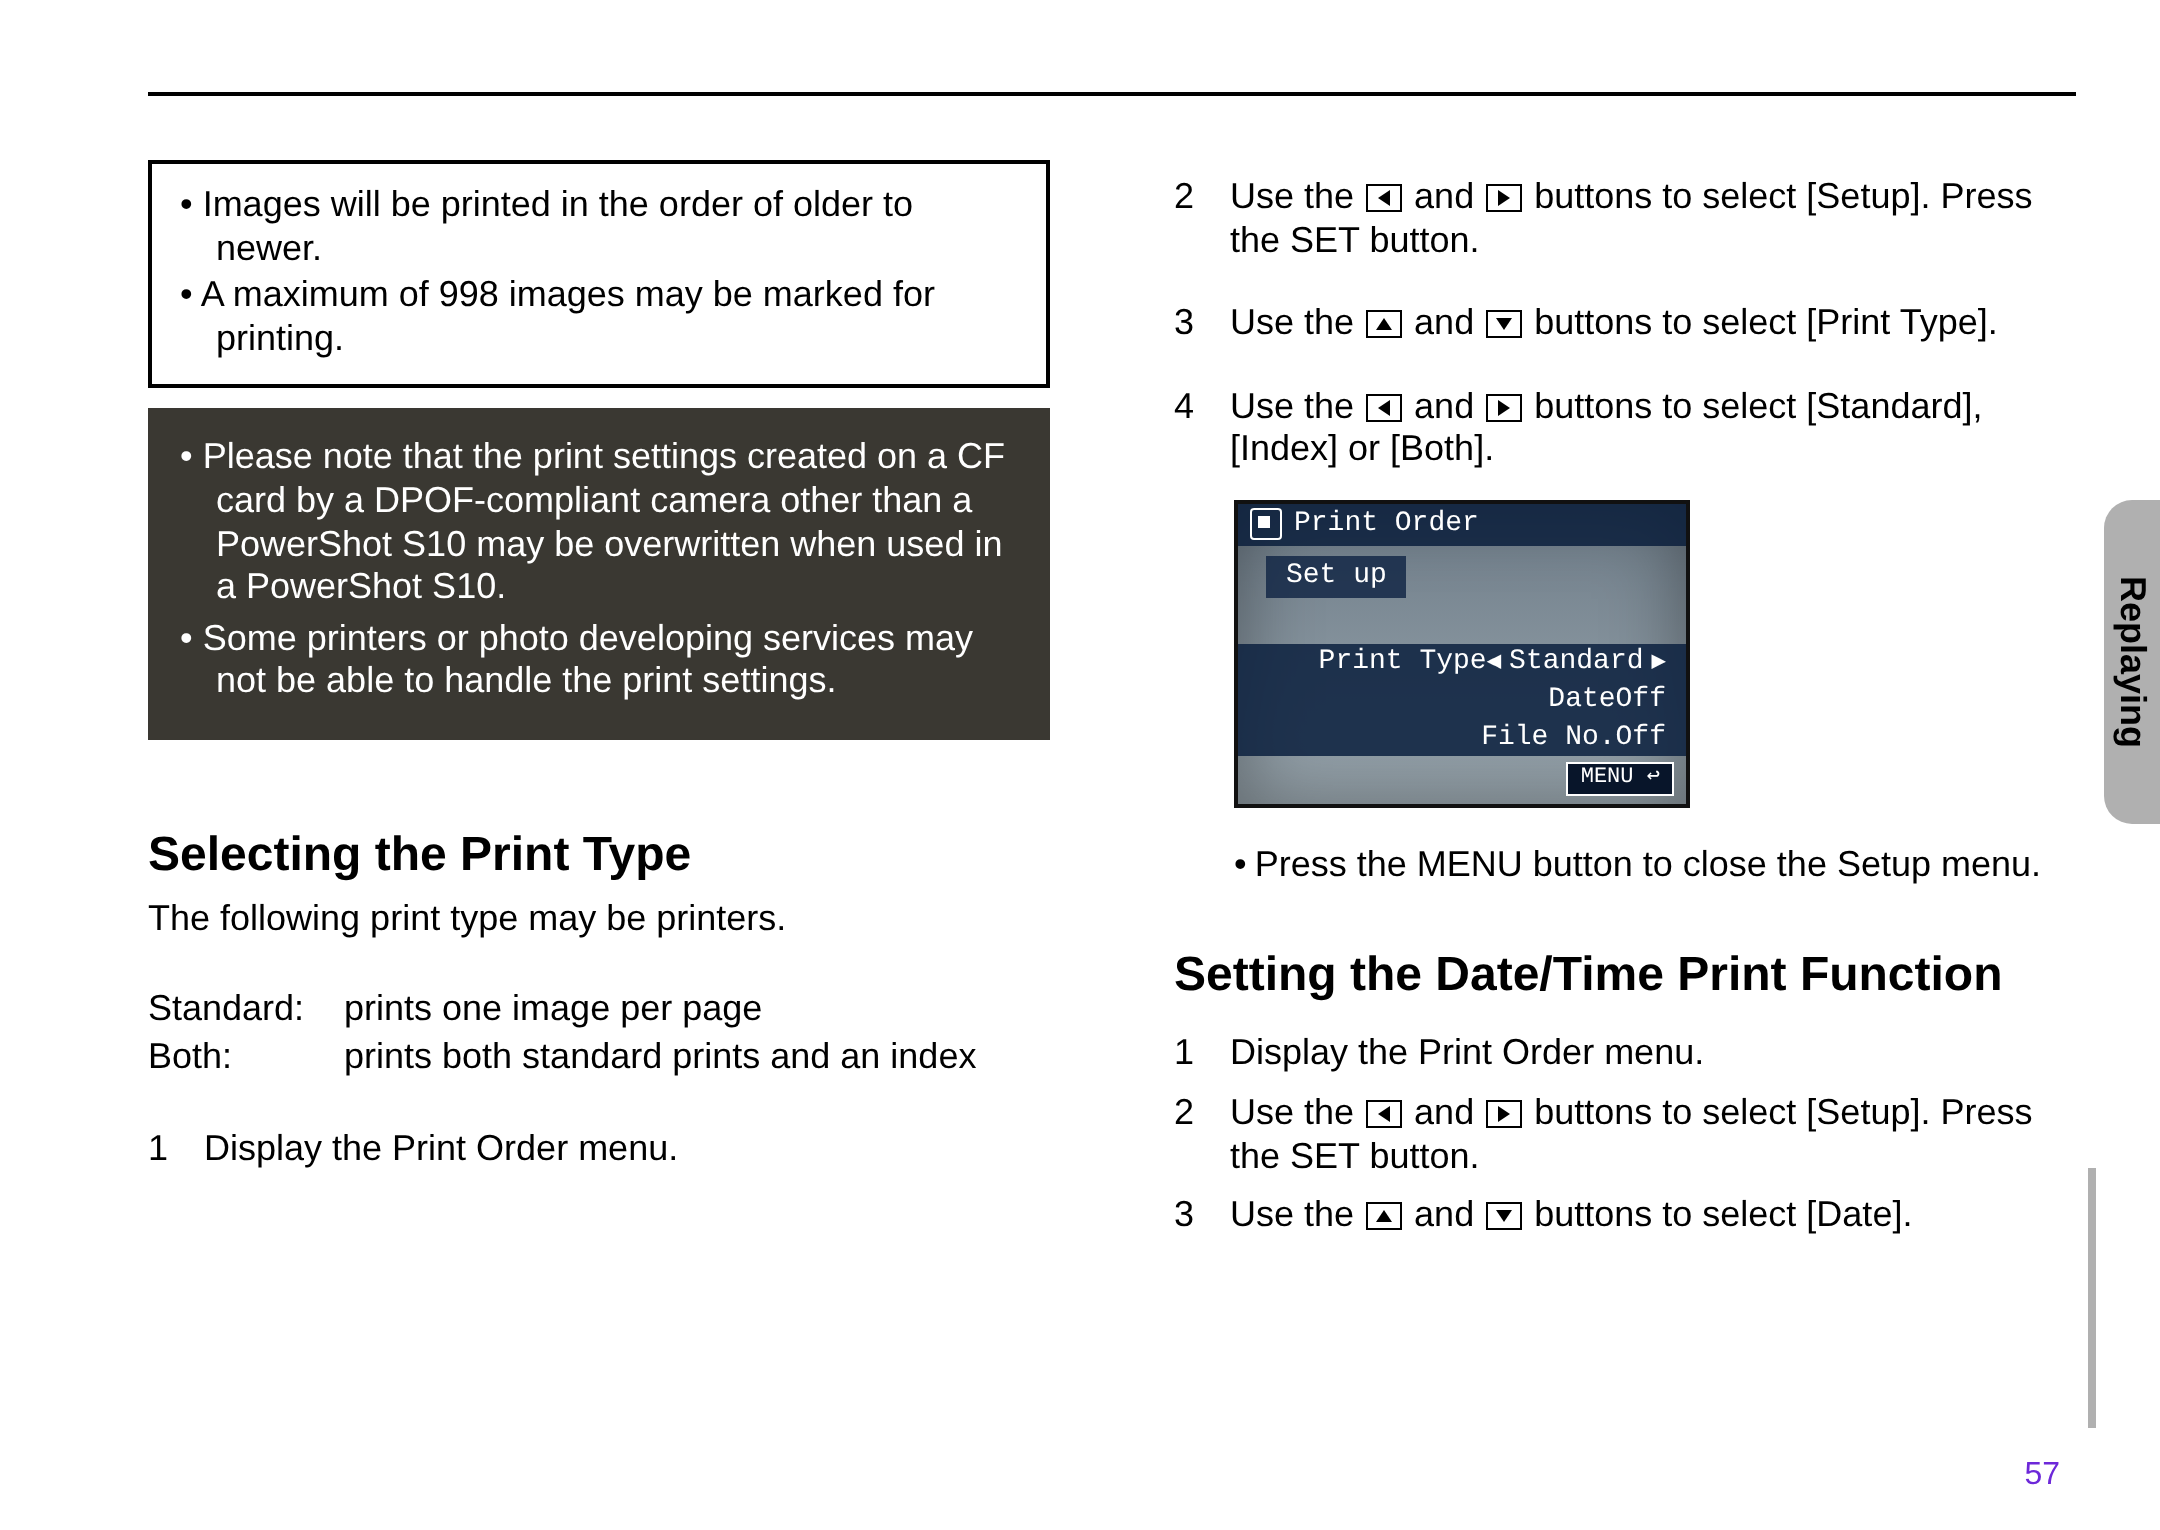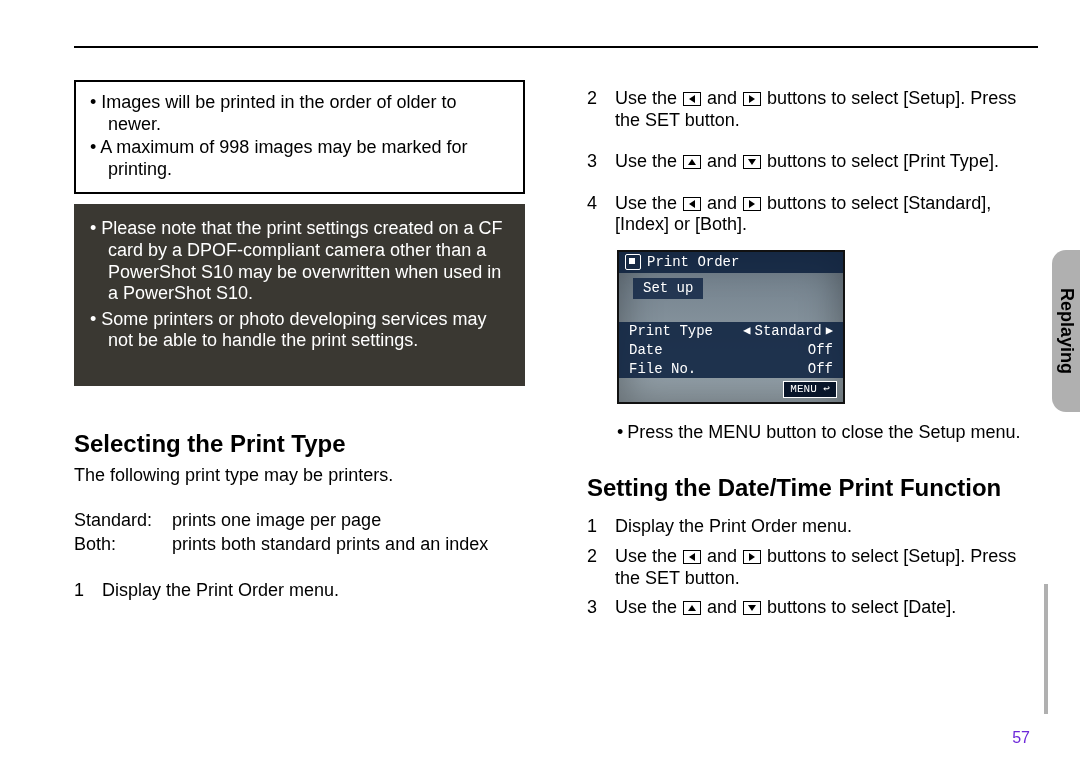--- a/index.html
+++ b/index.html
@@ -39,21 +39,21 @@
     border:2px solid #000;
     padding:8px 14px 10px;
     margin-bottom:10px;
   }
   .box ul,{margin:0;padding:0;list-style:none;}
   .box li{padding-left:1.0em;text-indent:-1.0em;margin:2px 0;}
   .box li::before{content:"• ";}
   .notebox{
     background:var(--note-bg);
     color:var(--note-fg);
-    padding:10px 16px 30px;
+    padding:10px 16px 14px;
     margin-bottom:44px;
   }
   .notebox li{padding-left:1.0em;text-indent:-1.0em;margin:4px 0;}
   .notebox li::before{content:"• ";}
   ul.plain{list-style:none;margin:0;padding:0;}
   h3.section{
     font-family:Arial,Helvetica,sans-serif;
     font-weight:700;
     font-size:24px;
     margin:0 0 6px 0;
@@ -95,20 +95,21 @@
   .lcd{
     width:224px;height:150px;
     background:linear-gradient(#6e7c88,#9aa7af);
     border:2px solid #111;
     margin:4px 0 14px 30px;
     position:relative;
     color:#fff;
     font-family:"Courier New",monospace;
     font-size:14px;
     box-shadow:inset 0 0 40px rgba(0,0,0,.4);
+    text-align:right;
   }
   .lcd .hdr{
     position:absolute;left:0;right:0;top:0;
     background:rgba(10,30,60,.85);
     padding:2px 6px;
     display:flex;align-items:center;gap:6px;
   }
   .lcd .setup{
     position:absolute;left:14px;top:26px;
     background:rgba(20,40,70,.85);

